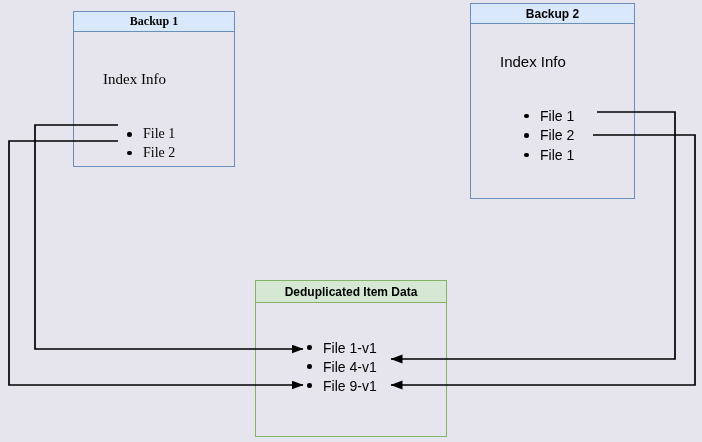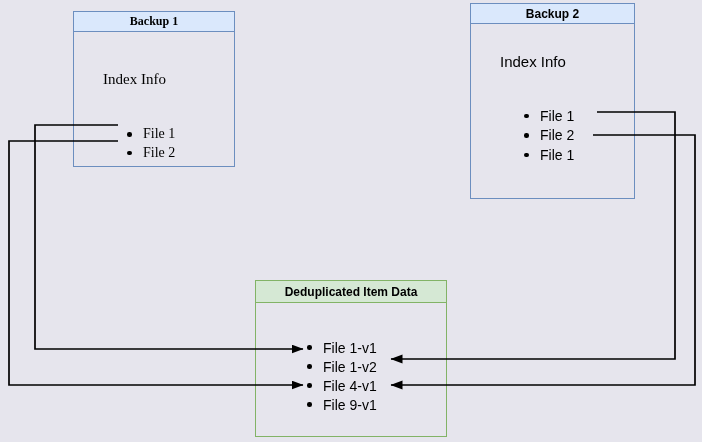--- a/index.html
+++ b/index.html
@@ -100,21 +100,20 @@
       <li>File 1</li>
       <li>File 2</li>
       <li>File 1</li>
     </ul>
   </div>
 
   <div class="node green" id="dedup">
     <div class="node-header">Deduplicated Item Data</div>
     <ul class="box-list">
       <li>File 1-v1</li>
-      <li>File 1-v2</li>
       <li>File 4-v1</li>
       <li>File 9-v1</li>
     </ul>
   </div>
 
   <svg id="arrows-svg" viewBox="0 0 702 442">
     <defs>
       <marker id="arrowhead" markerWidth="13" markerHeight="10" refX="11.5" refY="4.5" orient="auto" markerUnits="userSpaceOnUse">
         <path d="M0,0 L12,4.5 L0,9 z" fill="#000000"></path>
       </marker>

